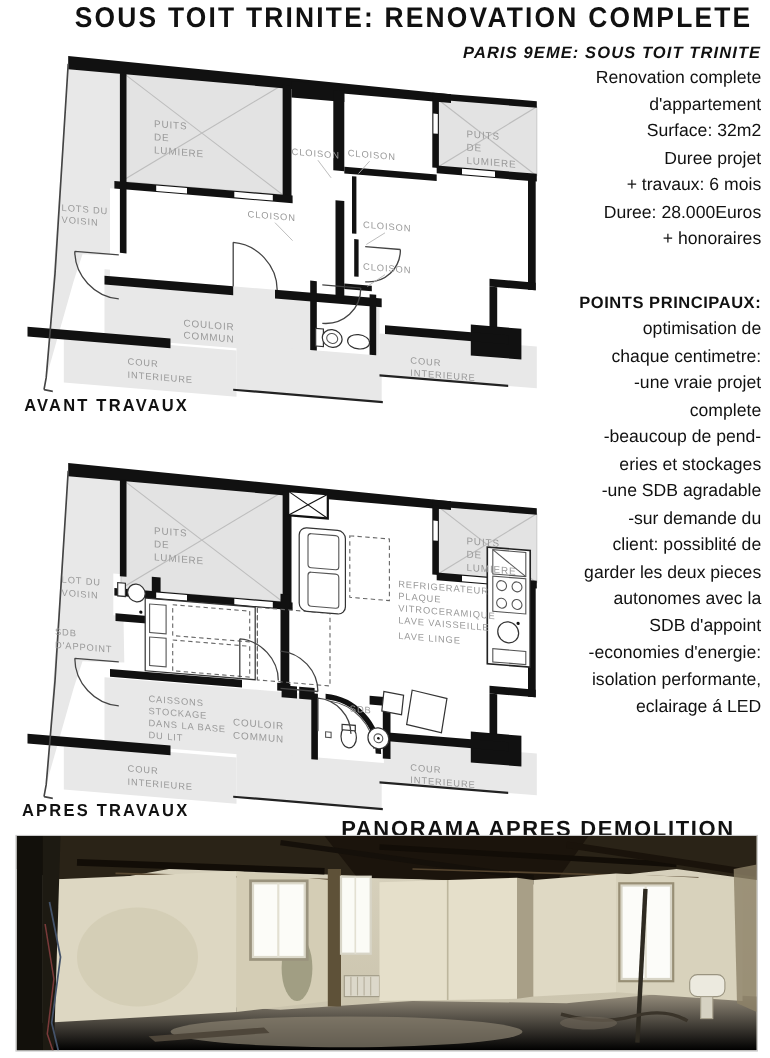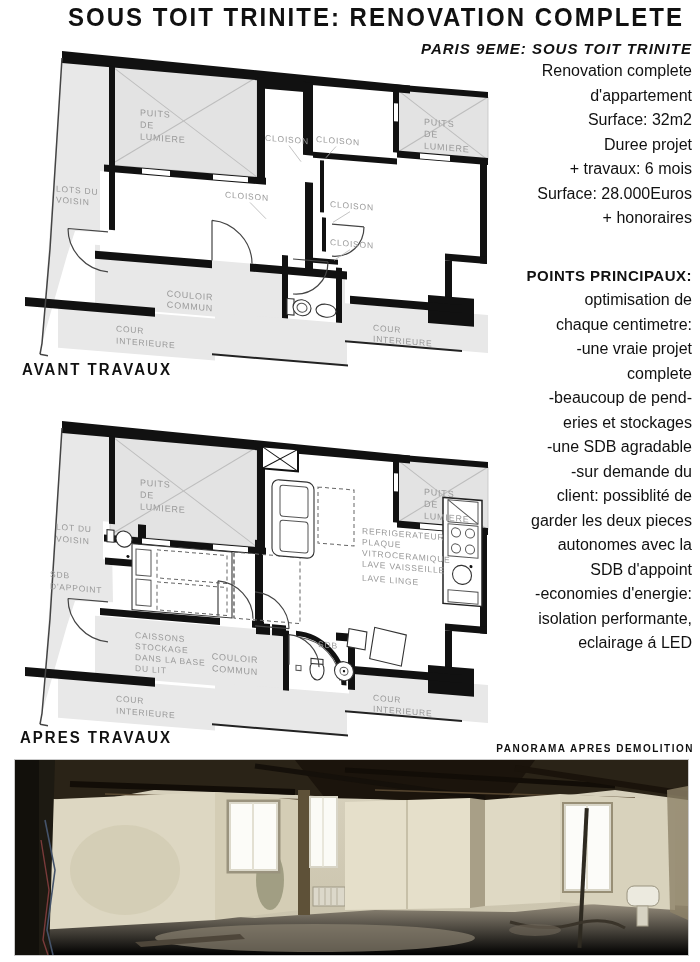--- a/index.html
+++ b/index.html
@@ -11,21 +11,21 @@
     transform:scaleY(1.08);transform-origin:top left;}
   .sidebar{right:8px;top:40px;width:276px;text-align:right;}
   .sidebar .sb-heading{font-size:15px;font-weight:bold;letter-spacing:1px;margin:0 0 2px 0;font-style:italic;}
   .sidebar .sb-line{font-size:16px;line-height:24.5px;}
   .sidebar .sb-points-heading{font-size:15px;font-weight:bold;letter-spacing:.5px;
     margin-top:33px;line-height:24.5px;}
   .caption{font-size:15px;font-weight:bold;letter-spacing:2px;white-space:nowrap;
     transform:scaleY(1.05);transform-origin:top left;}
   .caption-avant{left:22px;top:360px;}
   .caption-apres{left:20px;top:728px;}
-  .panorama-heading{right:6px;top:743px;font-size:10px;font-weight:bold;
+  .panorama-heading{right:32px;top:743px;font-size:20px;font-weight:bold;
     letter-spacing:1.5px;white-space:nowrap;}
   .photo-frame{left:15px;top:760px;width:673px;height:195px;outline:1px solid #c9c9c9;}
   svg text{font-family:"Liberation Sans",sans-serif;fill:#9a9a9a;letter-spacing:.8px;}
   svg .lbl{font-size:9px;}
   svg .lbl-s{font-size:8.5px;}
   .grey{fill:#e8e8e8;}
   .white{fill:#ffffff;}
   .wall{fill:#111111;}
   .win{fill:#ffffff;}
   .hatchbox{fill:#e3e3e3;stroke:#c4c4c4;stroke-width:.8;}
@@ -41,21 +41,21 @@
 
 <div class="abs page-title">SOUS TOIT TRINITE: RENOVATION COMPLETE</div>
 
 <div class="abs sidebar">
   <div class="sb-heading">PARIS 9EME: SOUS TOIT TRINITE</div>
   <div class="sb-line">Renovation complete</div>
   <div class="sb-line">d'appartement</div>
   <div class="sb-line">Surface: 32m2</div>
   <div class="sb-line">Duree projet</div>
   <div class="sb-line">+ travaux: 6 mois</div>
-  <div class="sb-line">Surface: 28.000Euros</div>
+  <div class="sb-line">Duree: 28.000Euros</div>
   <div class="sb-line">+ honoraires</div>
   <div class="sb-points-heading">POINTS PRINCIPAUX:</div>
   <div class="sb-line">optimisation de</div>
   <div class="sb-line">chaque centimetre:</div>
   <div class="sb-line">-une vraie projet</div>
   <div class="sb-line">complete</div>
   <div class="sb-line">-beaucoup de pend-</div>
   <div class="sb-line">eries et stockages</div>
   <div class="sb-line">-une SDB agradable</div>
   <div class="sb-line">-sur demande du</div>

